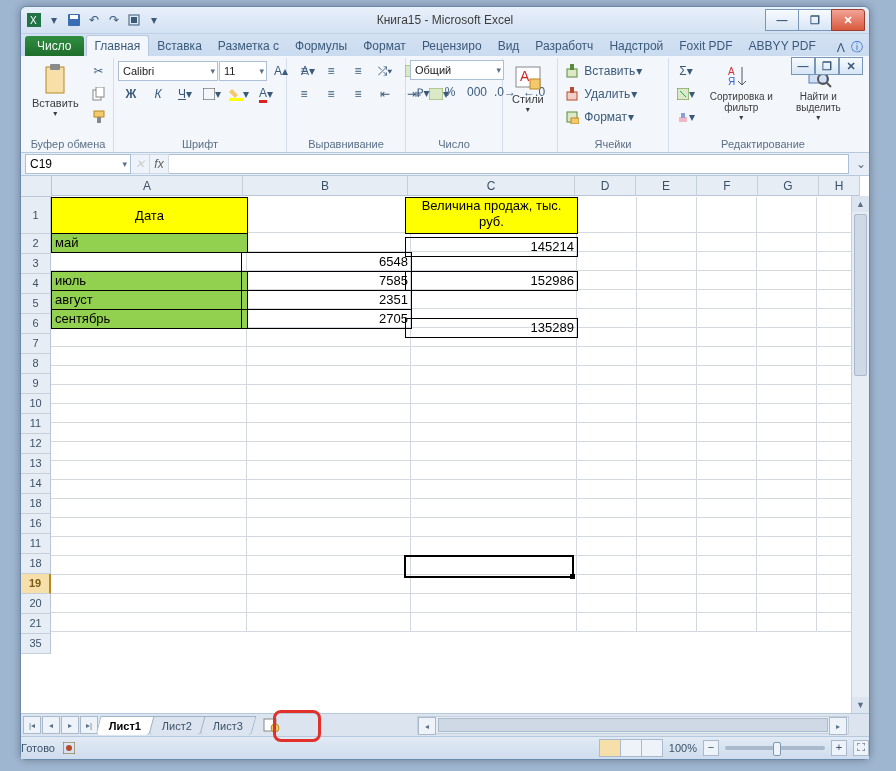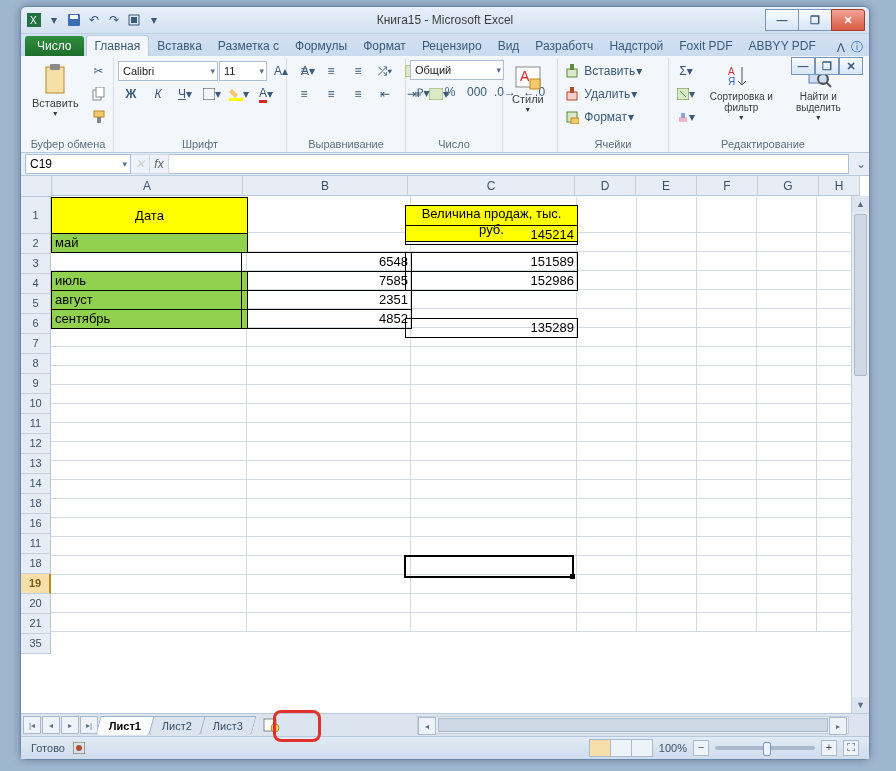--- a/index.html
+++ b/index.html
@@ -55,21 +55,21 @@
 .sheet-tabs{height:22px;background:#dbe4ef;border-top:1px solid #b6c8dc;display:flex;align-items:center;padding-left:2px;position:relative}
 .navbtn{width:16px;height:16px;border:1px solid #aab9cc;background:#eef3fa;margin-right:1px;font-size:8px;display:flex;align-items:center;justify-content:center;color:#5b6f86}
 .stab{height:18px;padding:0 10px;background:#fff;border:1px solid #9fb3c9;border-bottom:none;border-radius:0 0 4px 4px;margin-left:-1px;font-size:11px;line-height:18px;color:#3b5168;transform:skewX(-15deg)}
 .stab span{display:inline-block;transform:skewX(15deg)}
 .stab.active{background:#fff;font-weight:bold;color:#000}
 .stab.inactive{background:#dbe4ef}
 .newtab{width:22px;height:16px;margin-left:6px;display:flex;align-items:center;justify-content:center}
 .highlight-ring{position:absolute;border:3px solid #e2302a;border-radius:8px;pointer-events:none}
 .hscroll{position:absolute;right:20px;bottom:2px;width:430px;height:16px;background:#e7edf5;border:1px solid #c6d0dc;display:flex}
 .hscroll .thumb{flex:1;margin:1px;background:#cfd9e6;border:1px solid #aab9cc}
-.statusbar{height:22px;background:linear-gradient(#e1eaf5,#cfdced);border-top:1px solid #b6c8dc;display:flex;align-items:center;padding:0 10px;font-size:11px;color:#3b5168}
+.statusbar{height:22px;background:linear-gradient(#e1eaf5,#cfdced);border-top:1px solid #b6c8dc;display:flex;align-items:center;padding:0 0;font-size:11px;color:#3b5168}
 .statusbar .right{margin-left:auto;display:flex;align-items:center;gap:6px}
 .viewbtns{display:flex}
 .vbtn{width:20px;height:16px;border:1px solid #aab9cc;background:#eef3fa;margin-left:-1px}
 .vbtn.active{background:#f7dfa9}
 .zoom-slider{width:100px;height:4px;background:#aab9cc;position:relative;border-radius:2px}
 .zoom-slider .h{position:absolute;left:48px;top:-4px;width:6px;height:12px;background:#eef3fa;border:1px solid #8198b2;border-radius:2px}
 .zbtn{width:14px;height:14px;border:1px solid #aab9cc;background:#eef3fa;text-align:center;line-height:12px;font-size:11px}
 .mdi{position:absolute;right:6px;top:50px;display:flex;gap:1px}
 .mdi .wbtn{width:22px;height:16px}
 </style>
@@ -524,33 +524,32 @@
           <div class="cell " style="left: 760px; top: 397px; width: 39px; height: 18px; line-height: 18px;"></div>
           <div class="cell " style="left: 0px; top: 416px; width: 189px; height: 18px; line-height: 18px;"></div>
           <div class="cell " style="left: 190px; top: 416px; width: 163px; height: 18px; line-height: 18px;"></div>
           <div class="cell " style="left: 354px; top: 416px; width: 165px; height: 18px; line-height: 18px;"></div>
           <div class="cell " style="left: 520px; top: 416px; width: 59px; height: 18px; line-height: 18px;"></div>
           <div class="cell " style="left: 580px; top: 416px; width: 59px; height: 18px; line-height: 18px;"></div>
           <div class="cell " style="left: 640px; top: 416px; width: 59px; height: 18px; line-height: 18px;"></div>
           <div class="cell " style="left: 700px; top: 416px; width: 59px; height: 18px; line-height: 18px;"></div>
           <div class="cell " style="left: 760px; top: 416px; width: 39px; height: 18px; line-height: 18px;"></div>
           <div class="cell hdr-y" style="left: 0px; top: 0px; width: 189px; height: 35px; line-height: 35px; white-space: normal;">Дата</div>
-          <div class="cell hdr-y" style="left: 354px; top: 8px; width: 165px; height: 35px; line-height: 16px; white-space: normal;">Величина продаж, тыс. руб.</div>
+          <div class="cell hdr-y" style="left: 354px; top: 0px; width: 165px; height: 35px; line-height: 16px; white-space: normal;">Величина продаж, тыс. руб.</div>
           <div class="cell hdr-g" style="left: 0px; top: 36px; width: 189px; height: 18px; line-height: 18px;">май</div>
-          <div class="cell bcell" style="left: 354px; top: 28px; width: 165px; height: 18px; line-height: 18px;">145214</div>
+          <div class="cell bcell" style="left: 354px; top: 40px; width: 165px; height: 18px; line-height: 18px;">145214</div>
           <div class="cell bcell" style="left: 190px; top: 55px; width: 163px; height: 18px; line-height: 18px;">6548</div>
-          <div class="cell bcell" style="left: 354px; top: 55px; width: 165px; height: 18px; line-height: 18px;">151589</div>
           <div class="cell hdr-g" style="left: 0px; top: 74px; width: 189px; height: 18px; line-height: 18px;">июль</div>
           <div class="cell bcell" style="left: 190px; top: 74px; width: 163px; height: 18px; line-height: 18px;">7585</div>
           <div class="cell bcell" style="left: 354px; top: 74px; width: 165px; height: 18px; line-height: 18px;">152986</div>
           <div class="cell hdr-g" style="left: 0px; top: 93px; width: 189px; height: 18px; line-height: 18px;">август</div>
           <div class="cell bcell" style="left: 190px; top: 93px; width: 163px; height: 18px; line-height: 18px;">2351</div>
           <div class="cell bcell" style="left: 354px; top: 85px; width: 165px; height: 18px; line-height: 18px; margin-top: 36px;">135289</div>
           <div class="cell hdr-g" style="left: 0px; top: 112px; width: 189px; height: 18px; line-height: 18px;">сентябрь</div>
-          <div class="cell bcell" style="left: 190px; top: 112px; width: 163px; height: 18px; line-height: 18px;">4852</div>
+          <div class="cell bcell" style="left: 190px; top: 112px; width: 163px; height: 18px; line-height: 18px;">2705</div>
           <div class="sel-cell" style="left: 353px; top: 358px; width: 166px; height: 19px;">
             <div class="sel-handle"></div>
           </div>
         </div>
     </div>
     <div class="vscroll">
       <div class="arr" style="top:0">▲</div>
       <div class="thumb"></div>
       <div class="arr" style="bottom:0">▼</div>
     </div>

